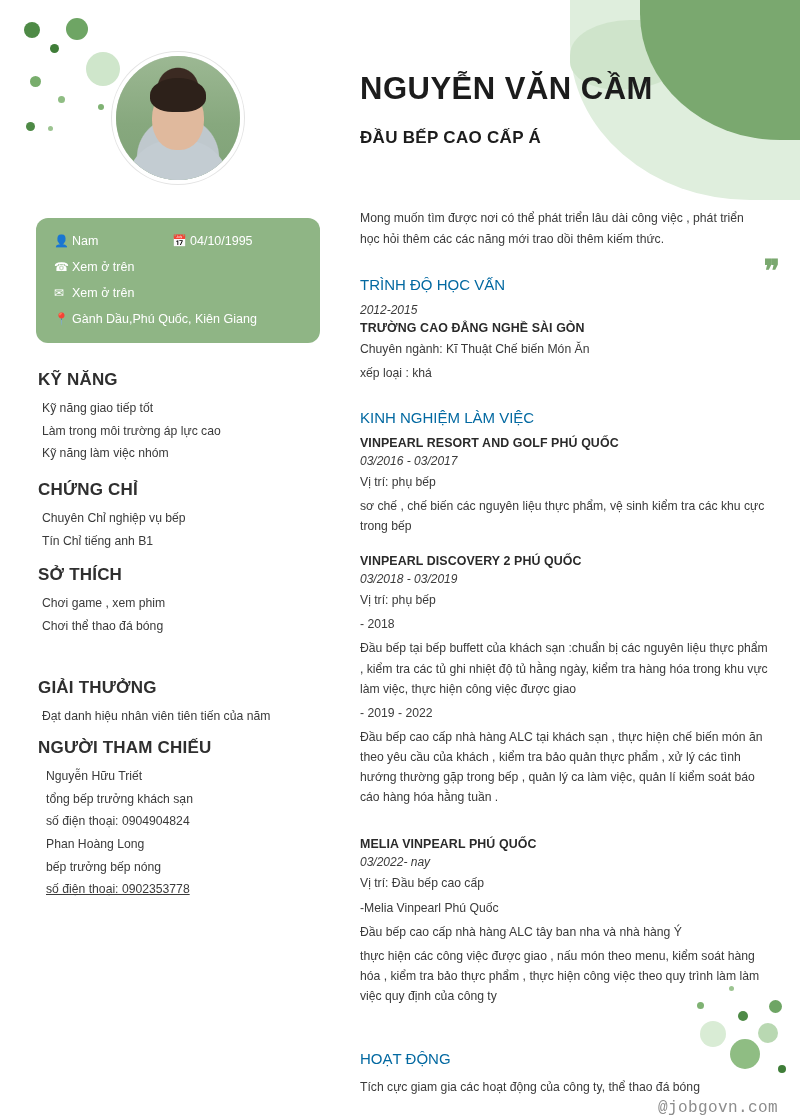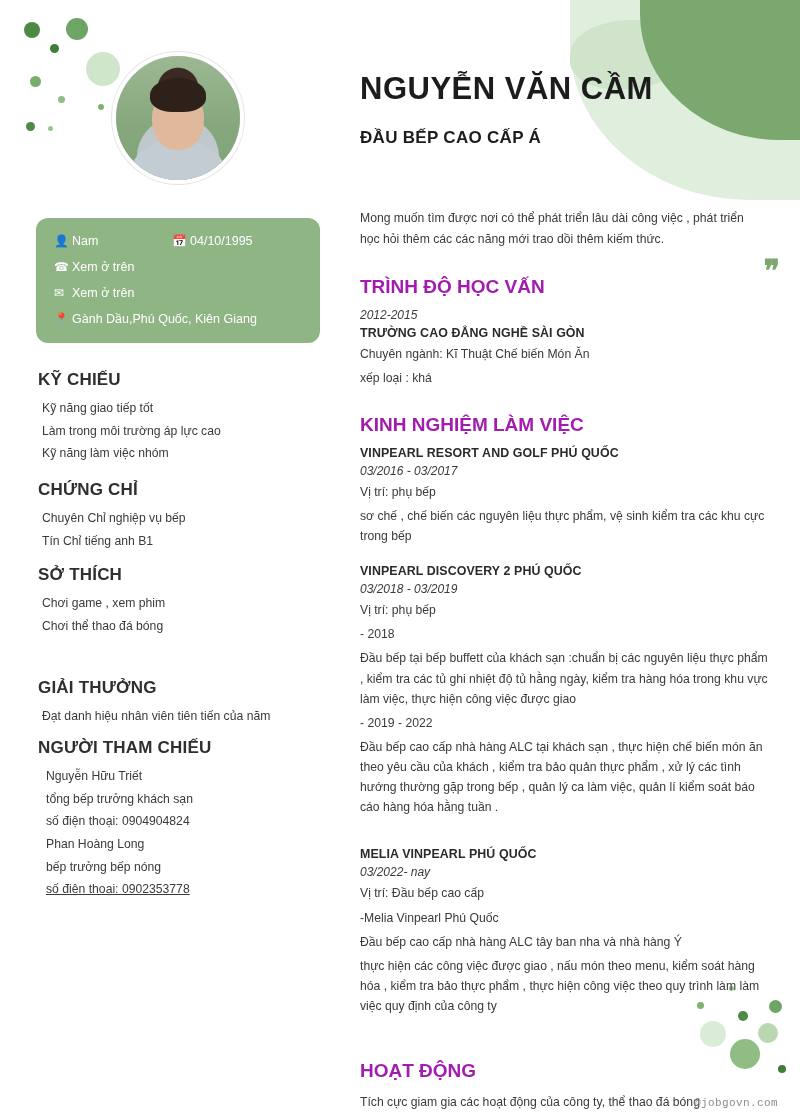--- a/index.html
+++ b/index.html
@@ -179,23 +179,23 @@
   .quote {
     position: absolute;
     right: 20px; top: 256px;
     font-size: 30px;
     color: #7aa86f;
     font-weight: bold;
     line-height: 1;
     font-family: "Liberation Serif", serif;
   }
   .rsec-title {
-    font-size: 19px;
-    font-weight: bold;
-    color: #a21caf;
+    font-size: 15px;
+    font-weight: normal;
+    color: #0369a1;
     margin: 26px 0 10px 0;
   }
   .item-org {
     font-size: 12.4px;
     font-weight: bold;
     color: #2a2a2a;
     margin: 0 0 4px 0;
     letter-spacing: .1px;
   }
   .item-date {
@@ -207,22 +207,22 @@
   .item-line {
     font-size: 12.2px;
     color: #3a3a3a;
     line-height: 1.65;
     margin: 0 0 4px 0;
     width: 412px;
   }
   .gap { height: 14px; }
   .watermark {
     position: absolute;
-    right: 22px; bottom: 8px;
-    font-size: 11px;
+    right: 22px; bottom: 0;
+    font-size: 16px;
     color: #8c8c8c;
     letter-spacing: .4px;
     font-family: "Liberation Mono", monospace;
     z-index: 3;
   }
 </style>
 </head>
 <body>
 
 <div class="page">
@@ -275,21 +275,21 @@
         <span class="ic">✉</span>
         <span>Xem ở trên</span>
       </div>
       <div class="info-row">
         <span class="ic">📍</span>
         <span>Gành Dầu,Phú Quốc, Kiên Giang</span>
       </div>
     </div>
 
     <div class="sec-left" style="top:370px;">
-      <h2 class="sec-title">KỸ CHIẾU</h2>
+      <h2 class="sec-title">KỸ NĂNG</h2>
       <p class="sec-line">Kỹ năng giao tiếp tốt</p>
       <p class="sec-line">Làm trong môi trường áp lực cao</p>
       <p class="sec-line">Kỹ năng làm việc nhóm</p>
     </div>
 
     <div class="sec-left" style="top:480px;">
       <h2 class="sec-title">CHỨNG CHỈ</h2>
       <p class="sec-line">Chuyên Chỉ nghiệp vụ bếp</p>
       <p class="sec-line">Tín Chỉ tiếng anh B1</p>
     </div>

